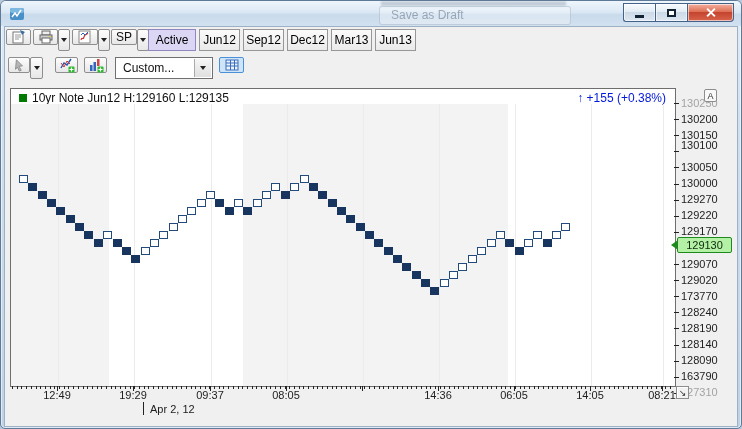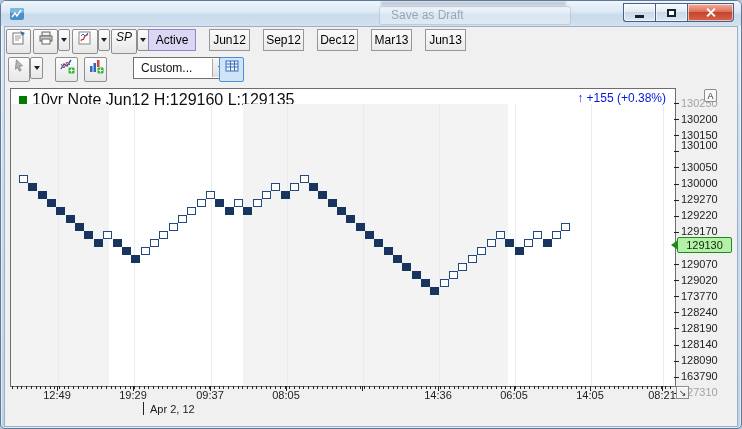--- a/index.html
+++ b/index.html
@@ -24,47 +24,47 @@
   #btn-min{left:623px;width:32px;border-radius:0 0 0 3px;border-right:none;}
   #btn-restore{left:655px;width:33px;}
   #btn-close{left:688px;width:46px;border-radius:0 0 4px 0;border-left:none;
     background:linear-gradient(180deg,#f4b0a0 0%,#dd7055 45%,#c44430 50%,#d8644a 100%);}
   .glyph-min{width:9px;height:3px;background:#123;margin-top:7px;}
   .glyph-restore{width:9px;height:8px;border:2px solid #123;box-sizing:border-box;background:#fff;}
   .glyph-x{position:relative;width:11px;height:11px;}
   .glyph-x::before,.glyph-x::after{content:"";position:absolute;left:5px;top:0;width:2px;height:11px;background:#fff;}
   .glyph-x::before{transform:rotate(45deg);}.glyph-x::after{transform:rotate(-45deg);}
   
-  .tbtn{position:absolute;height:25px;box-sizing:border-box;border:1px solid #8e8e8e;border-radius:2px;
-    background:linear-gradient(180deg,#fdfdfd,#e7e7e7);display:flex;align-items:flex-start;justify-content:center;font-style:italic;}
+  .tbtn{position:absolute;height:16px;box-sizing:border-box;border:1px solid #8e8e8e;border-radius:2px;
+    background:linear-gradient(180deg,#fdfdfd,#e7e7e7);display:flex;align-items:center;justify-content:center;}
   .darr{position:absolute;height:22px;width:12px;box-sizing:border-box;border:1px solid #8e8e8e;border-radius:2px;
     background:linear-gradient(180deg,#fdfdfd,#e7e7e7);display:flex;align-items:center;justify-content:center;}
   .tri{width:0;height:0;border-left:3px solid transparent;border-right:3px solid transparent;border-top:4px solid #222;}
   .tbtn-label{font-size:12px;color:#111;}
   
-  #tabs{position:absolute;left:148px;top:29px;display:flex;gap:13px;border-radius:7px;}
+  #tabs{position:absolute;left:148px;top:29px;display:flex;gap:3px;border-radius:7px;}
   .tab{height:22px;box-sizing:border-box;border:1px solid #979797;background:linear-gradient(180deg,#fbfbfb,#eaeaea);
     font-size:12px;color:#000;display:flex;align-items:center;justify-content:center;width:41px;}
   .tab.active{width:48px;background:#dbd6f3;border-color:#8f88c0;}
   
-  #preset-combo{position:absolute;left:115px;top:57px;width:98px;height:22px;box-sizing:border-box;border:1px solid #707070;background:#fff;margin-left:18px;}
+  #preset-combo{position:absolute;left:115px;top:57px;width:98px;height:22px;box-sizing:border-box;border:1px solid #707070;background:#fff;}
   #preset-value{position:absolute;left:7px;top:3px;font-size:12px;color:#111;}
   #preset-arrow{position:absolute;right:1px;top:1px;bottom:1px;width:16px;background:linear-gradient(180deg,#f6f6f6,#dfdfdf);
     border-left:1px solid #aaa;display:flex;align-items:center;justify-content:center;}
   #btn-quoteboard{border:1px solid #4a90d9;background:#cfe4f7;}
   
   #plot{position:absolute;left:10px;top:88px;width:664px;height:297px;background:#fff;border:1px solid #6e6e6e;box-sizing:content-box;}
   .band{position:absolute;top:15px;bottom:0;background:#f3f3f3;}
   .gridline{position:absolute;top:15px;bottom:0;width:1px;background:#ebebeb;}
   .brick{position:absolute;width:9px;height:8px;}
   .brick.down{background:#17355e;}
   .brick.up{background:#fff;border:1.5px solid #234a7c;box-sizing:border-box;}
   #legend{position:absolute;left:8px;top:2px;display:flex;align-items:center;gap:5px;}
   #legend-dot{width:8px;height:8px;background:#007a00;}
-  #legend-text{font-size:16px;color:#101010;white-space:nowrap;}
+  #legend-text{font-size:12px;color:#101010;white-space:nowrap;}
   #change{position:absolute;right:9px;top:2px;font-size:12px;color:#0018dd;white-space:nowrap;}
   #change-arrow{font-weight:bold;}
   
   .ydash{position:absolute;width:5px;height:1px;background:#222;left:674px;}
   .ylabel{position:absolute;left:681px;font-size:11px;color:#1c1c1c;white-space:nowrap;}
   .ylabel.muted{color:#a3a3a3;}
   #last-price{position:absolute;left:677px;top:237px;width:55px;height:16px;background:#b4f0a6;border:1px solid #1e8a1e;
     border-radius:2px;box-sizing:border-box;font-size:11px;color:#0c2a0c;display:flex;align-items:center;justify-content:center;}
   #last-price::before{content:"";position:absolute;left:-7px;top:2px;width:0;height:0;
     border-top:5px solid transparent;border-bottom:5px solid transparent;border-right:7px solid #1e8a1e;}

